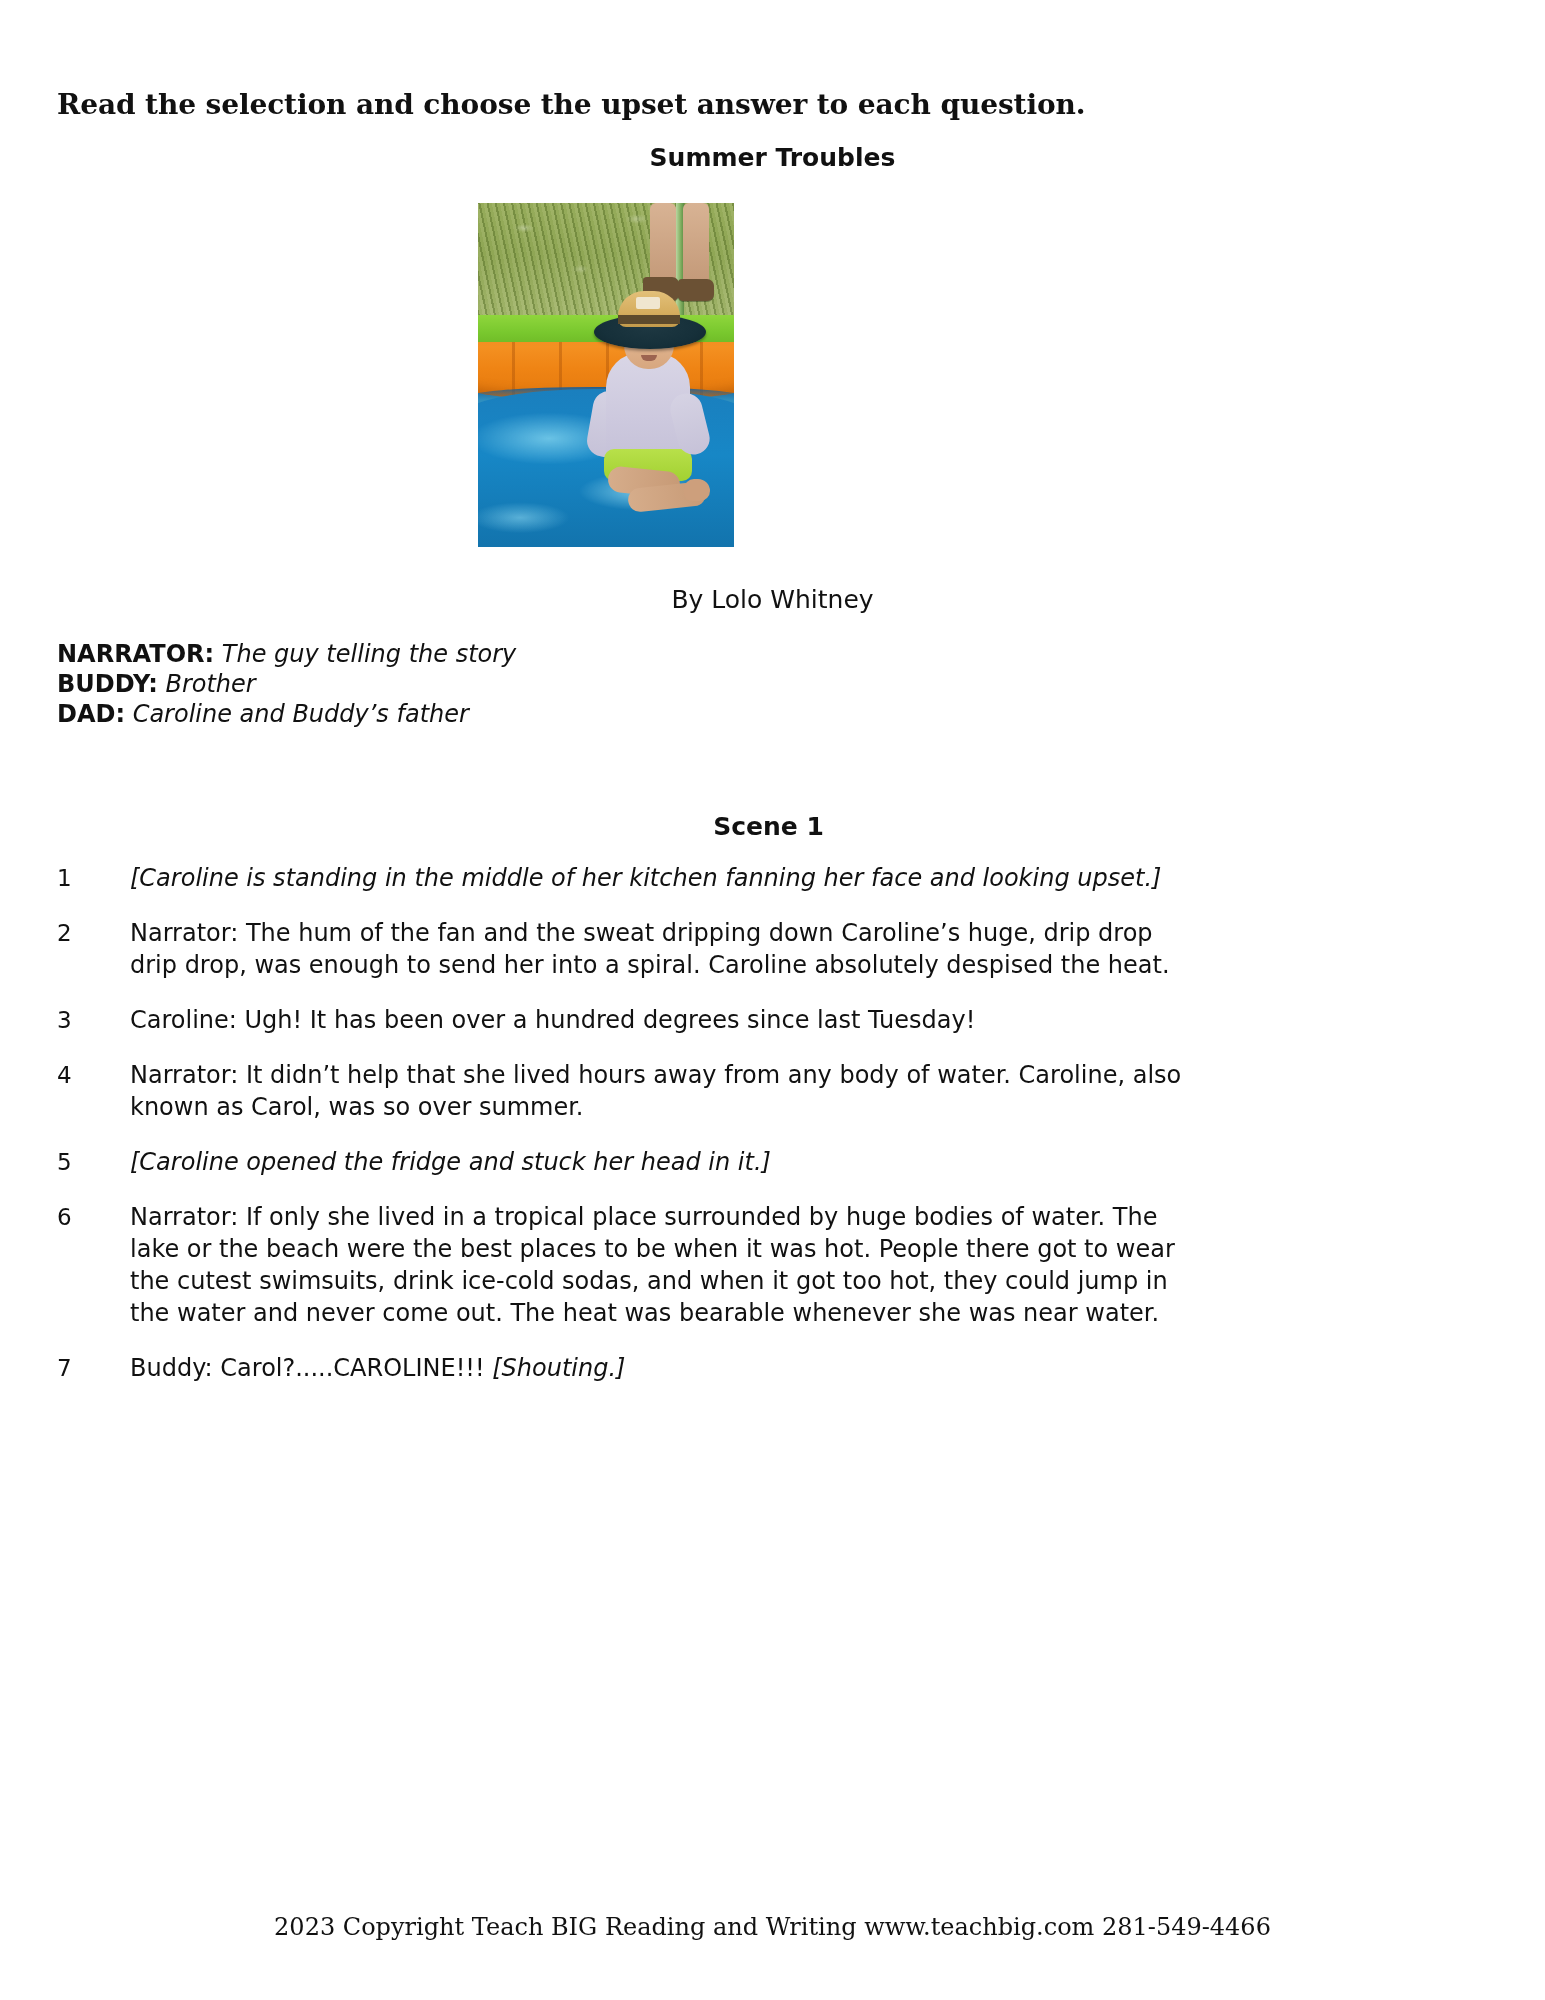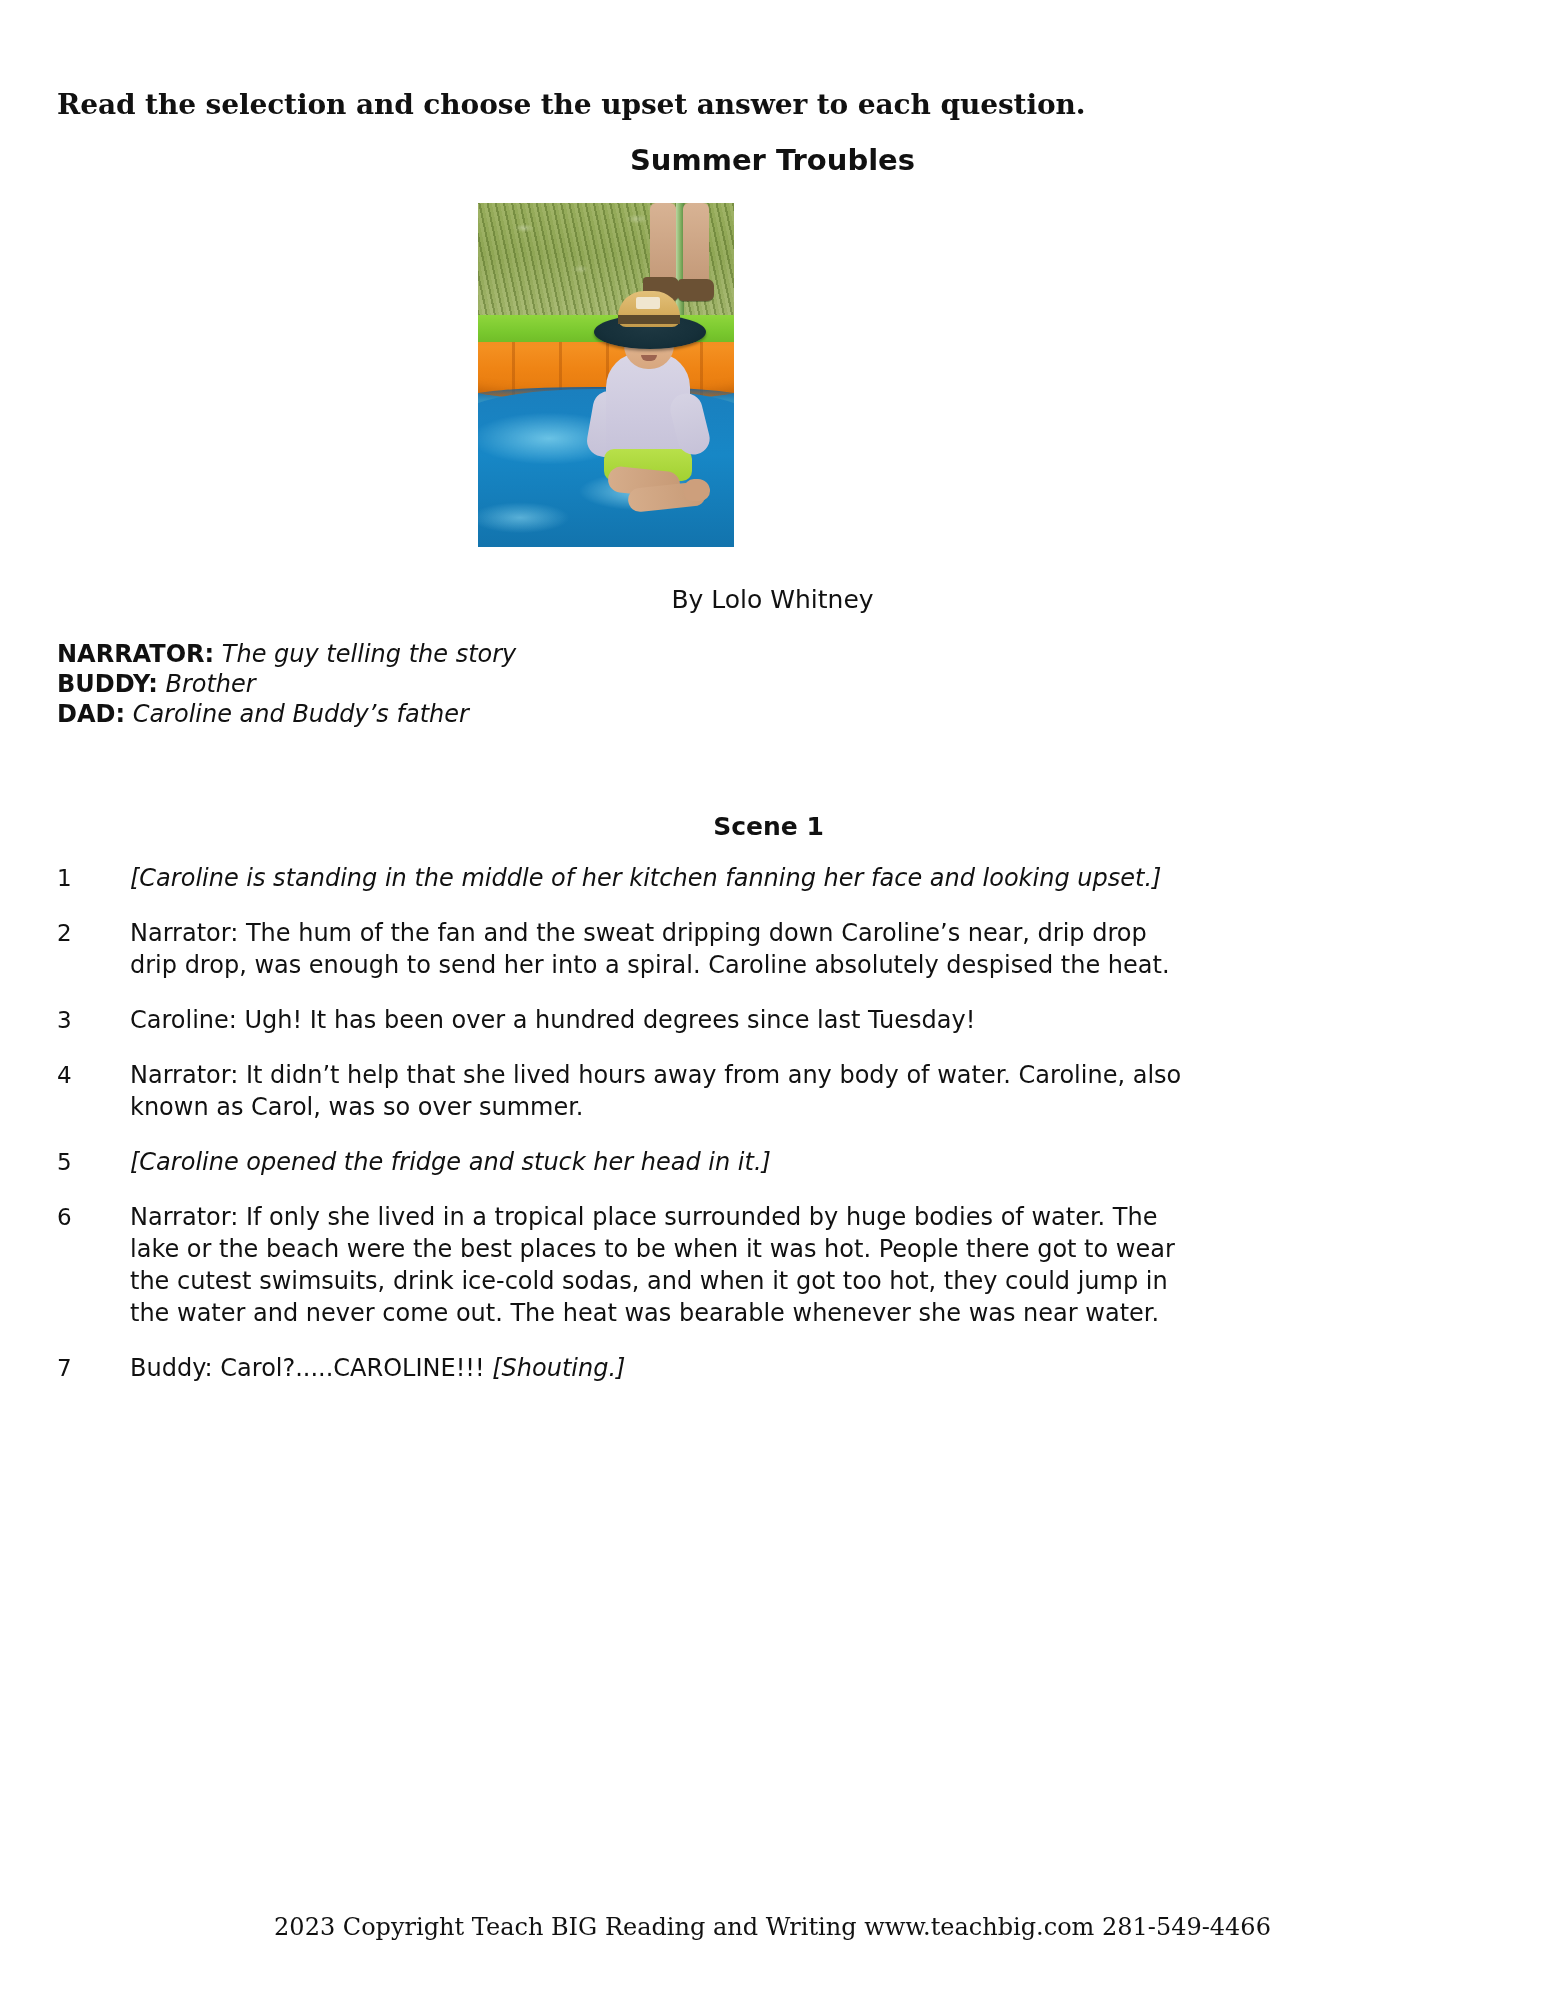--- a/index.html
+++ b/index.html
@@ -39,21 +39,21 @@
 
   
   .story-title {
     position: absolute;
     left: 0;
     right: 0;
     top: 143px;
     text-align: center;
     font-family: "DejaVu Sans", sans-serif;
     font-weight: bold;
-    font-size: 29px;
+    font-size: 25px;
     color: #111111;
   }
 
   
   .photo {
     position: absolute;
     left: 478px;
     top: 203px;
     width: 256px;
     height: 344px;
@@ -352,21 +352,21 @@
 
   <div class="script">
 
     <div class="para">
       <span class="para-num">1</span>
       <span class="para-text"><i class="stage-dir">[Caroline is standing in the middle of her kitchen fanning her face and looking upset.]</i></span>
     </div>
 
     <div class="para">
       <span class="para-num">2</span>
-      <span class="para-text"><b>Narrator</b><span>: The hum of the fan and the sweat dripping down Caroline’s near, drip drop drip drop, was enough to send her into a spiral. Caroline absolutely despised the heat.</span></span>
+      <span class="para-text"><b>Narrator</b><span>: The hum of the fan and the sweat dripping down Caroline’s huge, drip drop drip drop, was enough to send her into a spiral. Caroline absolutely despised the heat.</span></span>
     </div>
 
     <div class="para">
       <span class="para-num">3</span>
       <span class="para-text"><b>Caroline</b><span>:  Ugh! It has been over a hundred degrees since last Tuesday!</span></span>
     </div>
 
     <div class="para">
       <span class="para-num">4</span>
       <span class="para-text"><b>Narrator</b><span>:  It didn’t help that she lived hours away from any body of water. Caroline, also known as Carol, was so over summer.</span></span>

